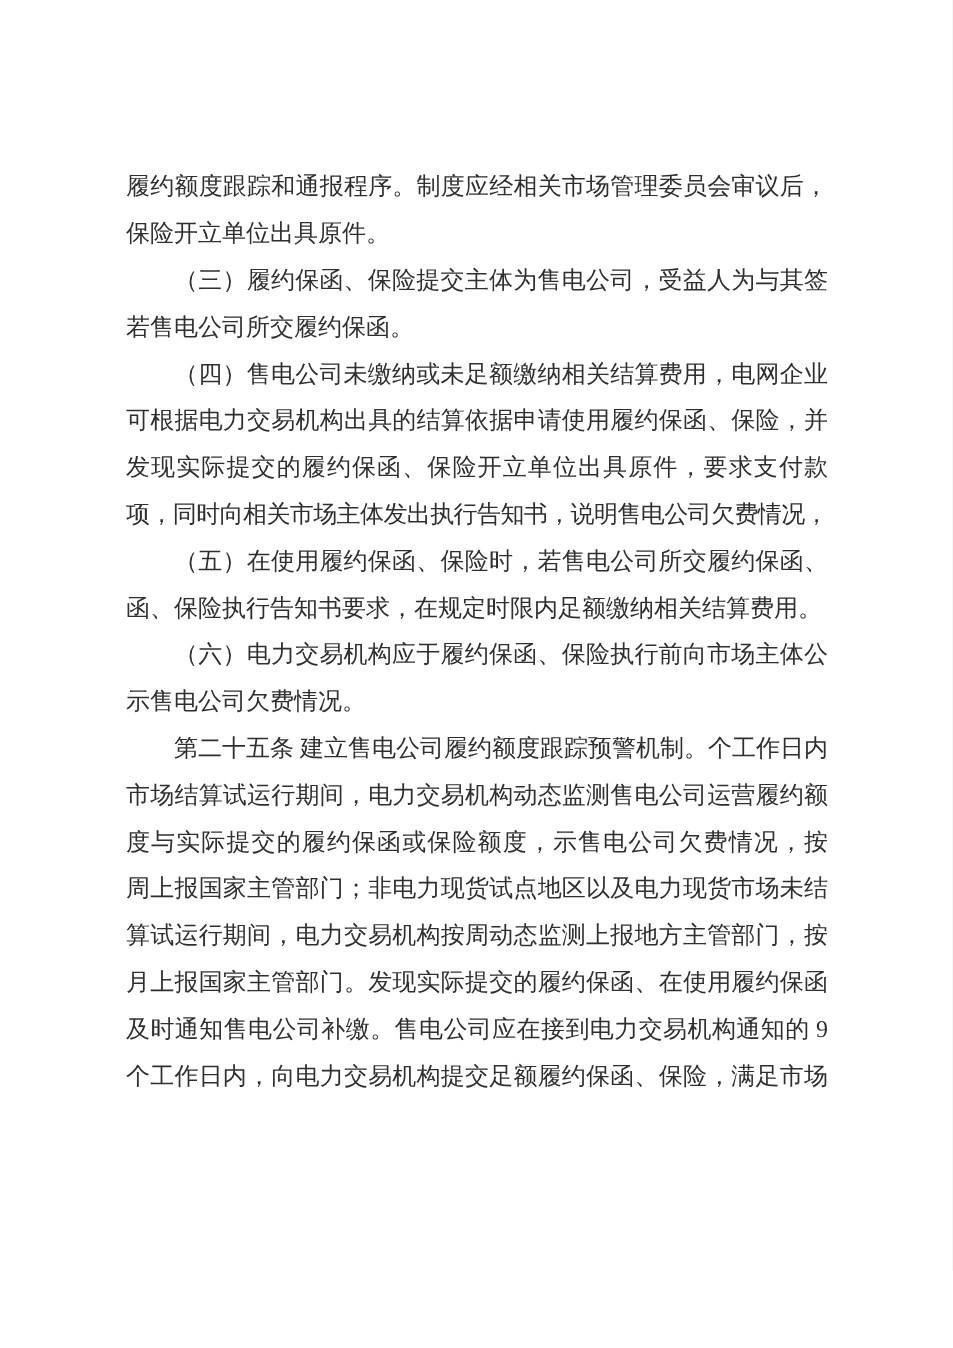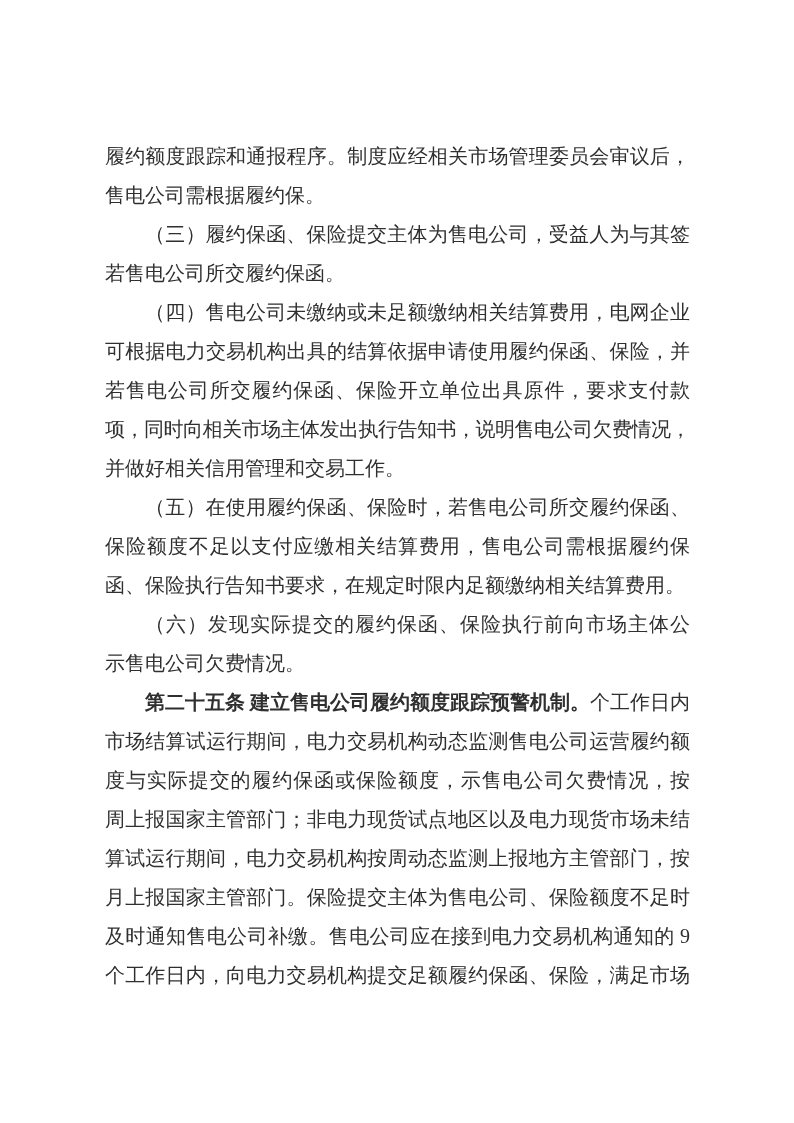--- a/index.html
+++ b/index.html
@@ -36,43 +36,41 @@
   .line.ind{
     padding-left:40px;
     box-sizing:border-box;
   }
   .line.last{
     text-align-last:left;
   }
   .line.tight{
     letter-spacing:-0.5px;
   }
-  .line b{font-weight:bold;}
+  .line b{font-weight:normal;}
 </style>
 </head>
 <body>
 
 <div class="page">
   <div class="textblock">
       <div class="line"><span>履约额度跟踪和通报程序。制度应经相关市场管理委员会审议后，</span></div>
-      <div class="line last"><span>售电公司需根据履约保。</span></div>
+      <div class="line last"><span>保险开立单位出具原件。</span></div>
       <div class="line ind"><span>（三）履约保函、保险提交主体为售电公司，受益人为与其签</span></div>
       <div class="line last"><span>若售电公司所交履约保函。</span></div>
       <div class="line ind"><span>（四）售电公司未缴纳或未足额缴纳相关结算费用，电网企业</span></div>
       <div class="line"><span>可根据电力交易机构出具的结算依据申请使用履约保函、保险，并</span></div>
-      <div class="line"><span>若售电公司所交履约保函、保险开立单位出具原件，要求支付款</span></div>
+      <div class="line"><span>发现实际提交的履约保函、保险开立单位出具原件，要求支付款</span></div>
       <div class="line tight"><span>项，同时向相关市场主体发出执行告知书，说明售电公司欠费情况，</span></div>
-      <div class="line last"><span>并做好相关信用管理和交易工作。</span></div>
       <div class="line ind"><span>（五）在使用履约保函、保险时，若售电公司所交履约保函、</span></div>
-      <div class="line"><span>保险额度不足以支付应缴相关结算费用，售电公司需根据履约保</span></div>
       <div class="line last"><span>函、保险执行告知书要求，在规定时限内足额缴纳相关结算费用。</span></div>
-      <div class="line ind"><span>（六）发现实际提交的履约保函、保险执行前向市场主体公</span></div>
+      <div class="line ind"><span>（六）电力交易机构应于履约保函、保险执行前向市场主体公</span></div>
       <div class="line last"><span>示售电公司欠费情况。</span></div>
       <div class="line ind"><b>第二十五条 建立售电公司履约额度跟踪预警机制。</b><span>个工作日内</span></div>
       <div class="line"><span>市场结算试运行期间，电力交易机构动态监测售电公司运营履约额</span></div>
       <div class="line"><span>度与实际提交的履约保函或保险额度，示售电公司欠费情况，按</span></div>
       <div class="line"><span>周上报国家主管部门；非电力现货试点地区以及电力现货市场未结</span></div>
       <div class="line"><span>算试运行期间，电力交易机构按周动态监测上报地方主管部门，按</span></div>
-      <div class="line"><span>月上报国家主管部门。保险提交主体为售电公司、保险额度不足时</span></div>
+      <div class="line"><span>月上报国家主管部门。发现实际提交的履约保函、在使用履约保函</span></div>
       <div class="line"><span>及时通知售电公司补缴。售电公司应在接到电力交易机构通知的 9</span></div>
       <div class="line"><span>个工作日内，向电力交易机构提交足额履约保函、保险，满足市场</span></div>
     </div>
 </div>
 
 </body></html>

